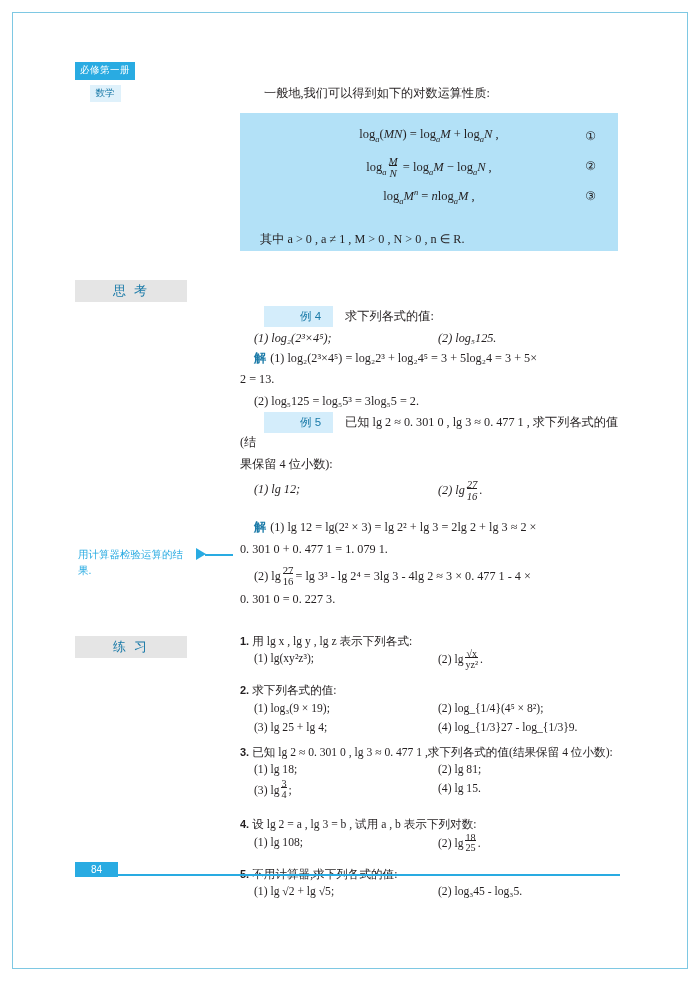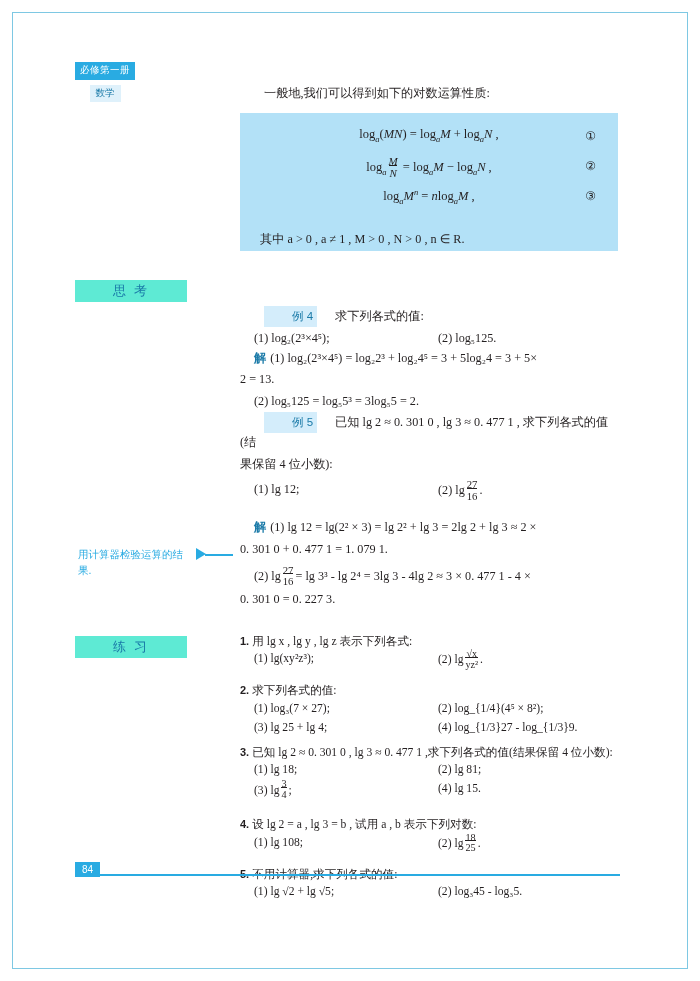--- a/index.html
+++ b/index.html
@@ -116,21 +116,21 @@
     border-top: 1px solid #231f20;
     padding-top: 1px;
   }
   sub { font-size: 0.68em; }
   sup { font-size: 0.68em; }
   i { font-family: "Liberation Serif", serif; font-style: italic; }
 
   
   .side-label {
     position: absolute;
-    background: #5eead4;
+    background: #e5e5e5;
     color: #1a7aa8;
     font-family: "Liberation Sans", sans-serif;
     font-size: 13px;
     letter-spacing: 8px;
     text-align: center;
     width: 112px;
     height: 22px;
     line-height: 22px;
     padding-left: 6px;
     box-sizing: border-box;
@@ -166,32 +166,33 @@
     height: 1.5px;
     background: #29abe2;
   }
 
   .ex-label {
     display: inline-block;
     background: #d4edfb;
     color: #1a7aa8;
     font-family: "Liberation Sans", sans-serif;
     font-size: 11.5px;
-    padding: 1px 4px;
-    margin-right: 18px;
+    padding: 1px 12px;
+    margin-right: 12px;
   }
   .solve {
     color: #1a7aa8;
     font-weight: bold;
     margin-right: 4px;
   }
 
   .two-col {
     position: relative;
     display: block;
+    font-style: italic;
   }
   .two-col .col2 {
     position: absolute;
     left: 198px;
     top: 0;
   }
 
   
   .exercises {
     position: absolute;
@@ -230,21 +231,21 @@
     background: #29abe2;
   }
   .page-number {
     position: absolute;
     left: 75px;
     top: 862px;
     background: #29abe2;
     color: #ffffff;
     font-family: "Liberation Sans", sans-serif;
     font-size: 10px;
-    padding: 2px 7px;
+    padding: 2px 16px;
   }
 </style>
 </head>
 <body>
 
 <div class="page-inner">
 
   <div class="page-border"></div>
 
   <div class="header">
@@ -321,21 +322,21 @@
       <div><span class="qnum">1.</span><span>用 lg x , lg y , lg z 表示下列各式:</span></div>
       <div class="sub-row tall">
         <span>(1) lg(xy²z³);</span>
         <span class="c2"><span>(2) lg</span><span class="frac"><span>√x</span><br><span class="den">yz²</span></span><span>.</span></span>
       </div>
     </div>
 
     <div class="ex-item" style="margin-top:6px;">
       <div><span class="qnum">2.</span><span>求下列各式的值:</span></div>
       <div class="sub-row">
-        <span>(1) log₃(7 × 27);</span>
+        <span>(1) log₃(9 × 19);</span>
         <span class="c2">(2) log_{1/4}(4⁵ × 8²);</span>
       </div>
       <div class="sub-row">
         <span>(3) lg 25 + lg 4;</span>
         <span class="c2">(4) log_{1/3}27 - log_{1/3}9.</span>
       </div>
     </div>
 
     <div class="ex-item" style="margin-top:6px;">
       <div><span class="qnum">3.</span><span>已知 lg 2 ≈ 0. 301 0 , lg 3 ≈ 0. 477 1 ,求下列各式的值(结果保留 4 位小数):</span></div>

